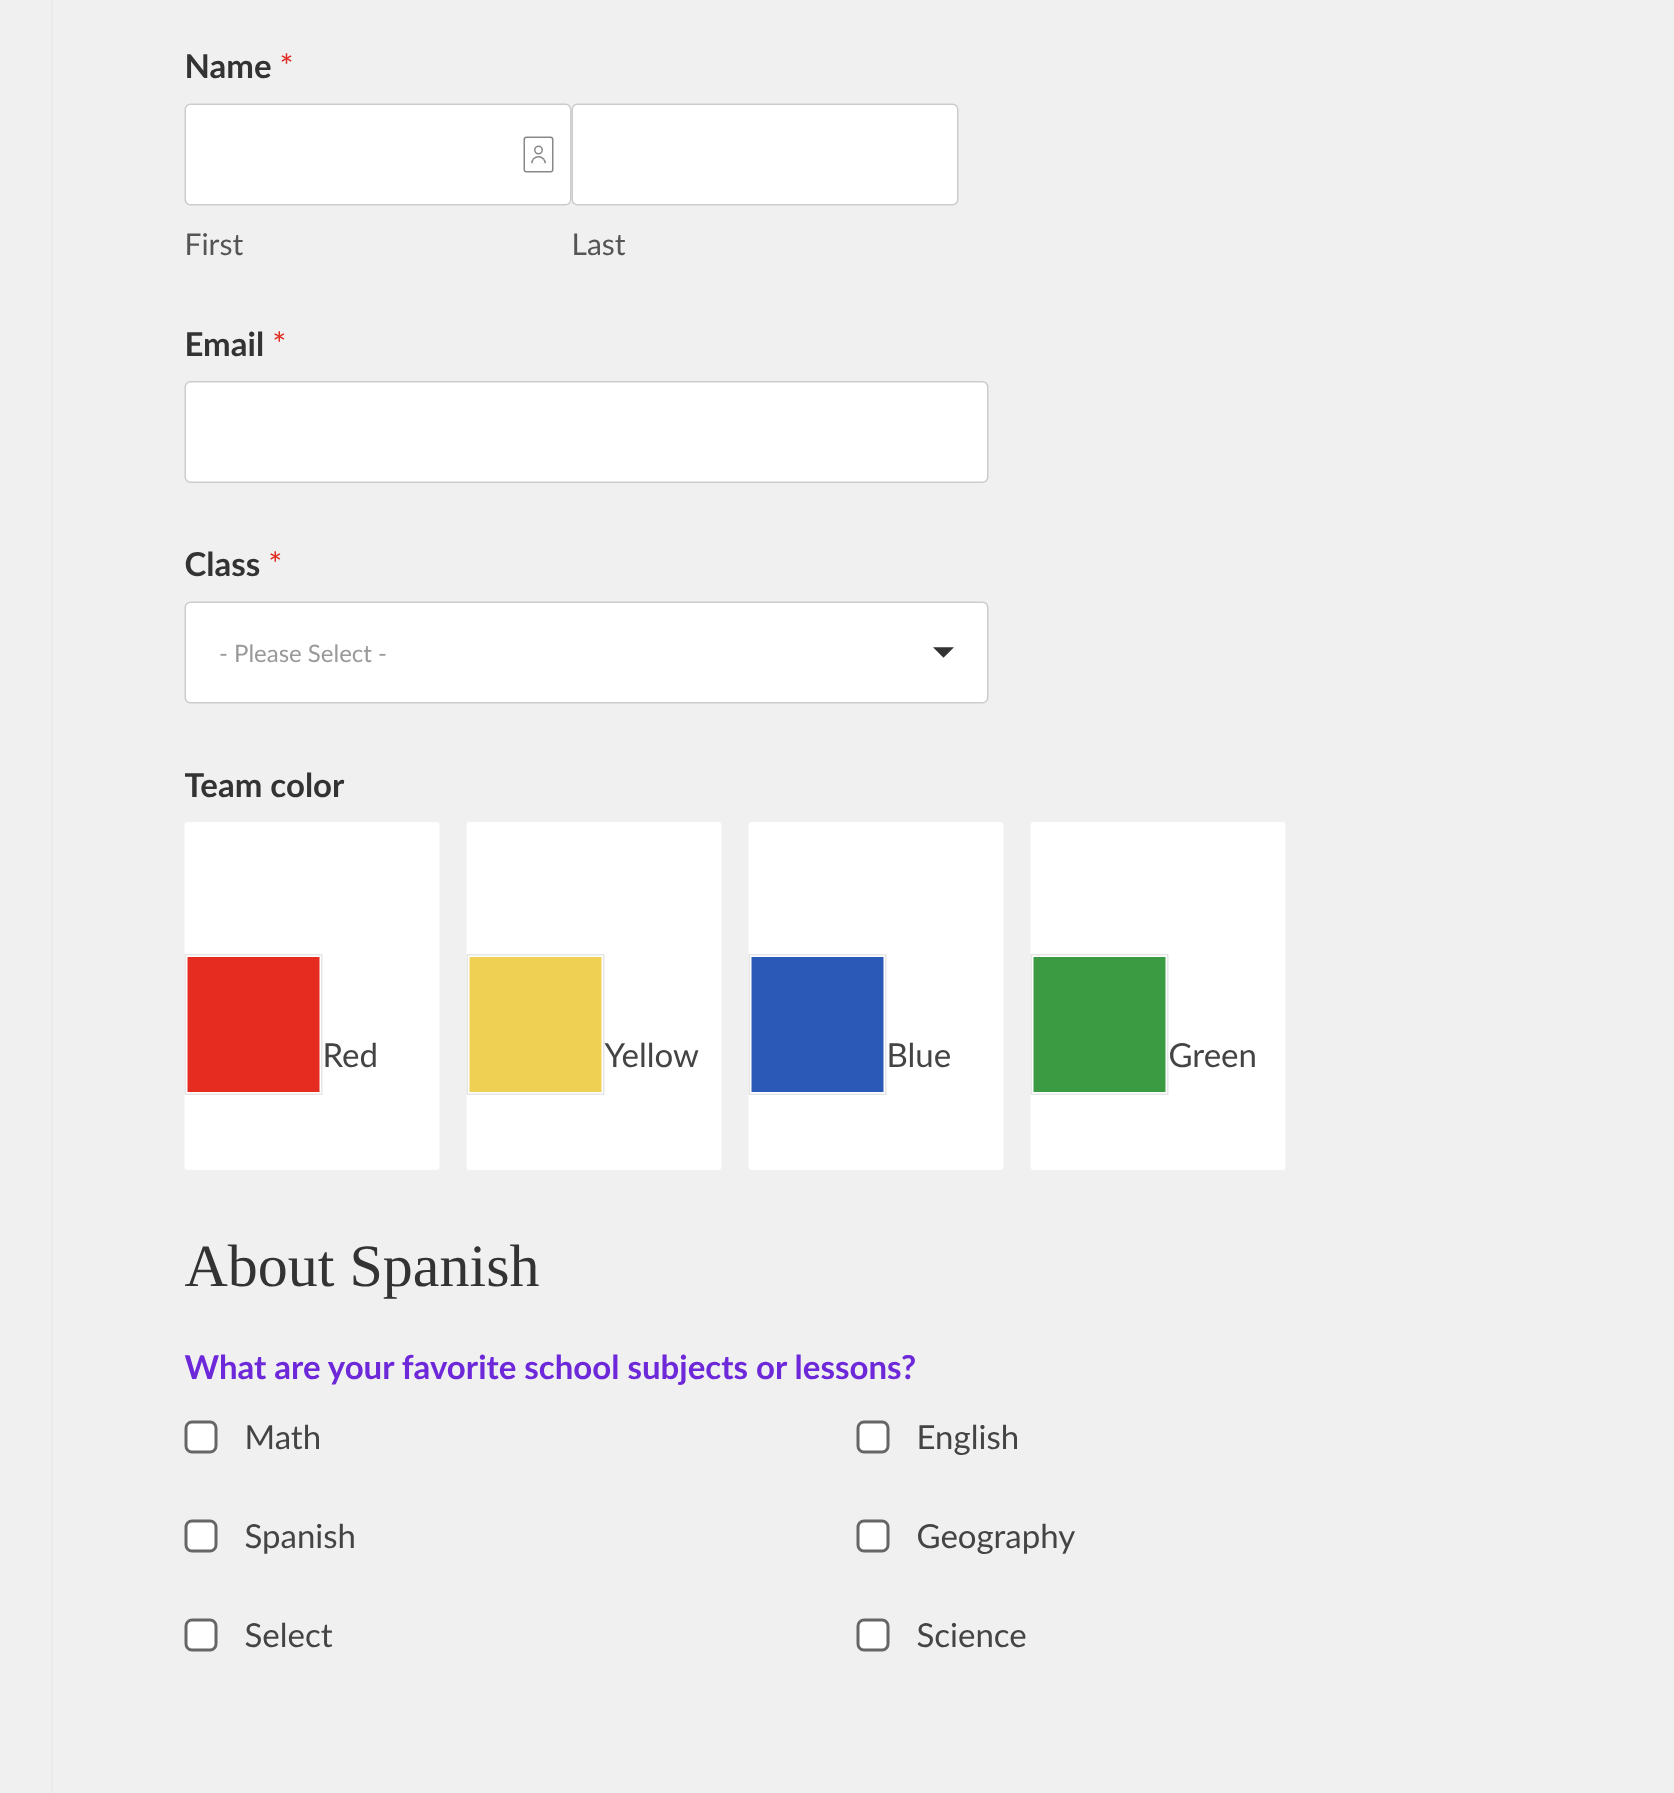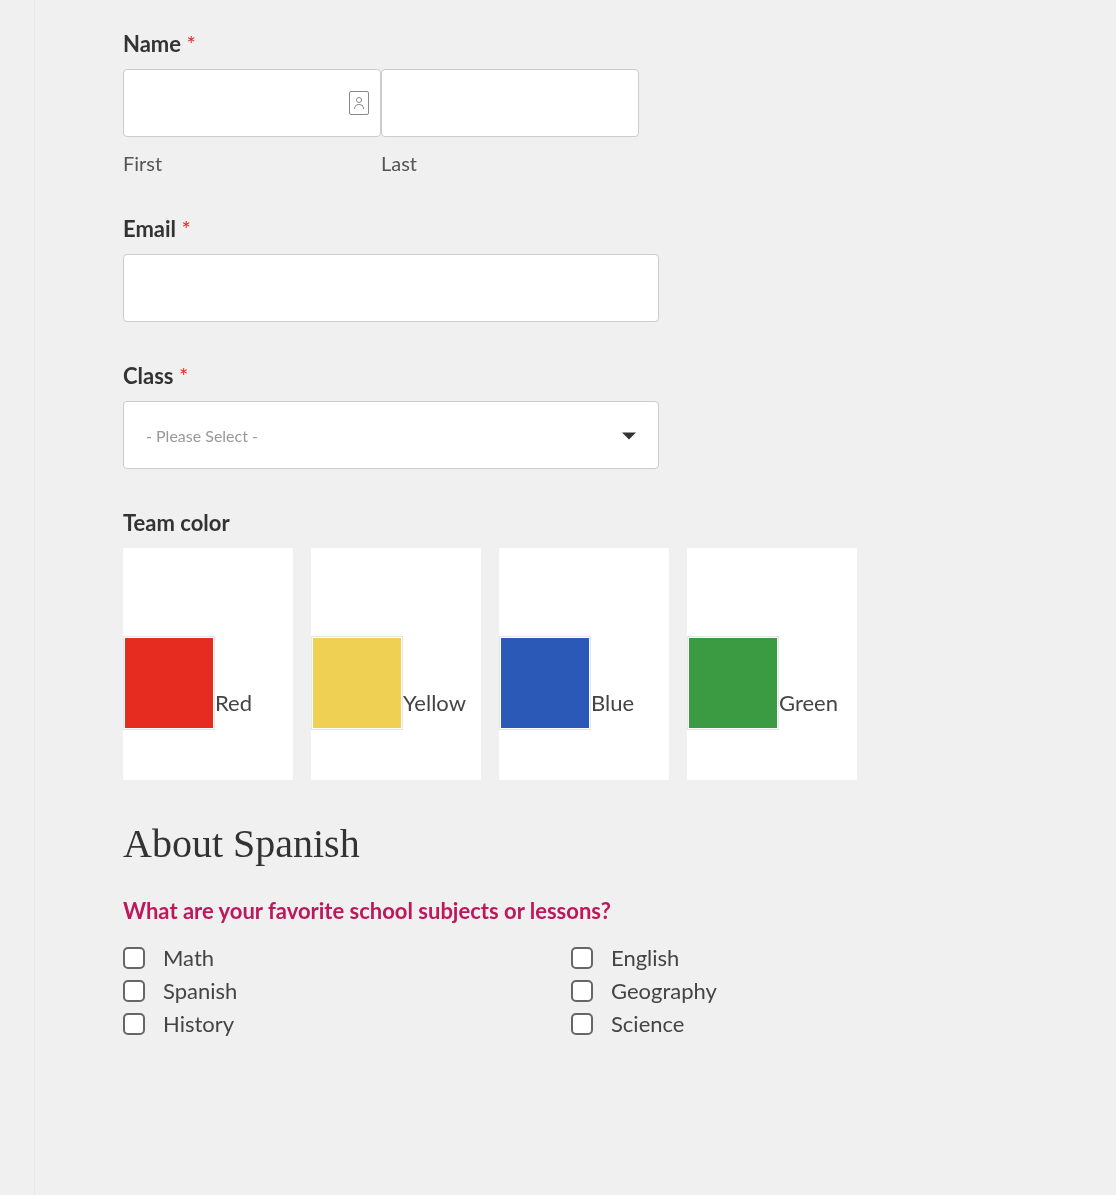--- a/index.html
+++ b/index.html
@@ -118,27 +118,27 @@
   .section-heading {
     font-family: Georgia, "Times New Roman", serif;
     font-size: 40px;
     font-weight: 400;
     color: #333;
     margin: 40px 0 30px 0;
   }
   .question-label {
     font-size: 22px;
     font-weight: 700;
-    color: #be185d;
+    color: #6d28d9;
     margin-bottom: 20px;
   }
   .checkbox-grid {
     display: grid;
     grid-template-columns: 448px 1fr;
-    row-gap: 6px;
+    row-gap: 39px;
   }
   .checkbox-item {
     display: flex;
     align-items: center;
     gap: 18px;
   }
   .checkbox-box {
     width: 22px;
     height: 22px;
     border: 2px solid #666;
@@ -275,21 +275,21 @@
       <div class="checkbox-item">
         <div class="checkbox-box"></div>
         <span class="checkbox-label">Spanish</span>
       </div>
       <div class="checkbox-item">
         <div class="checkbox-box"></div>
         <span class="checkbox-label">Geography</span>
       </div>
       <div class="checkbox-item">
         <div class="checkbox-box"></div>
-        <span class="checkbox-label">History</span>
+        <span class="checkbox-label">Select</span>
       </div>
       <div class="checkbox-item">
         <div class="checkbox-box"></div>
         <span class="checkbox-label">Science</span>
       </div>
     </div>
 
   </div>
 </div>
 

